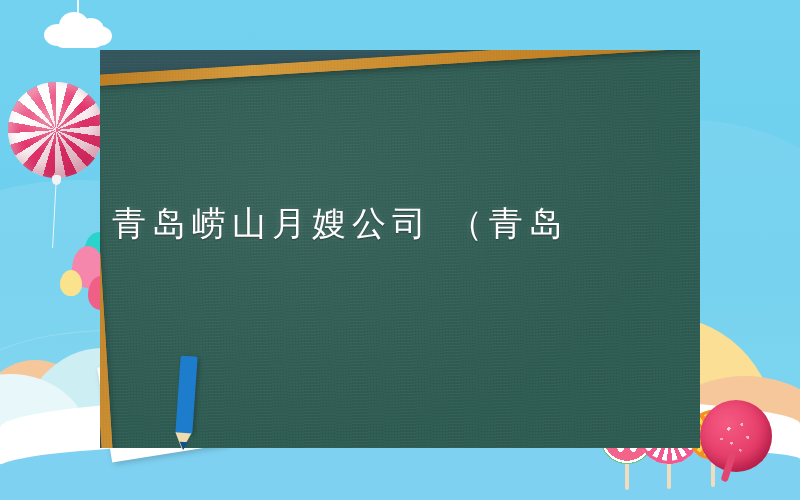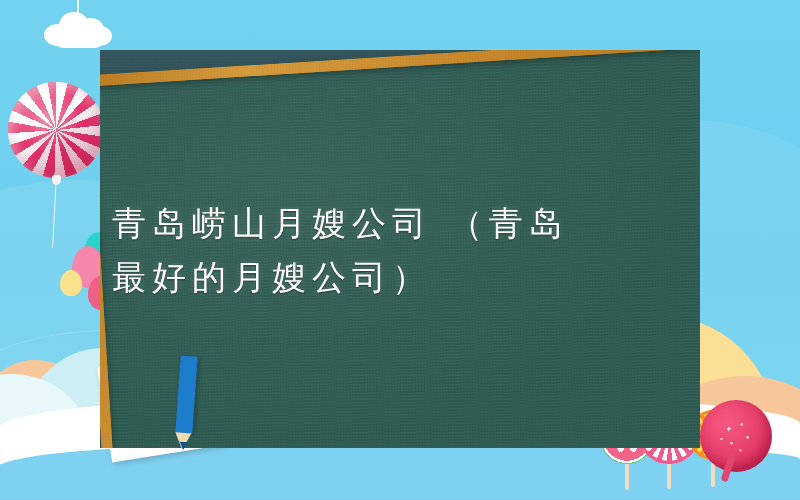--- a/index.html
+++ b/index.html
@@ -471,16 +471,15 @@
   </div>
 
   <div class="pencil pencil-blue">
     <div class="body"></div>
       <div class="tip"></div>
       <div class="lead"></div>
   </div>
 
   <div class="chalk-text">
     <span class="chalk-line">青岛崂山月嫂公司 （青岛</span>
-    <span class="chalk-line">最好的月嫂公司）</span>
   </div>
 
 </div>
 
 </body></html>

